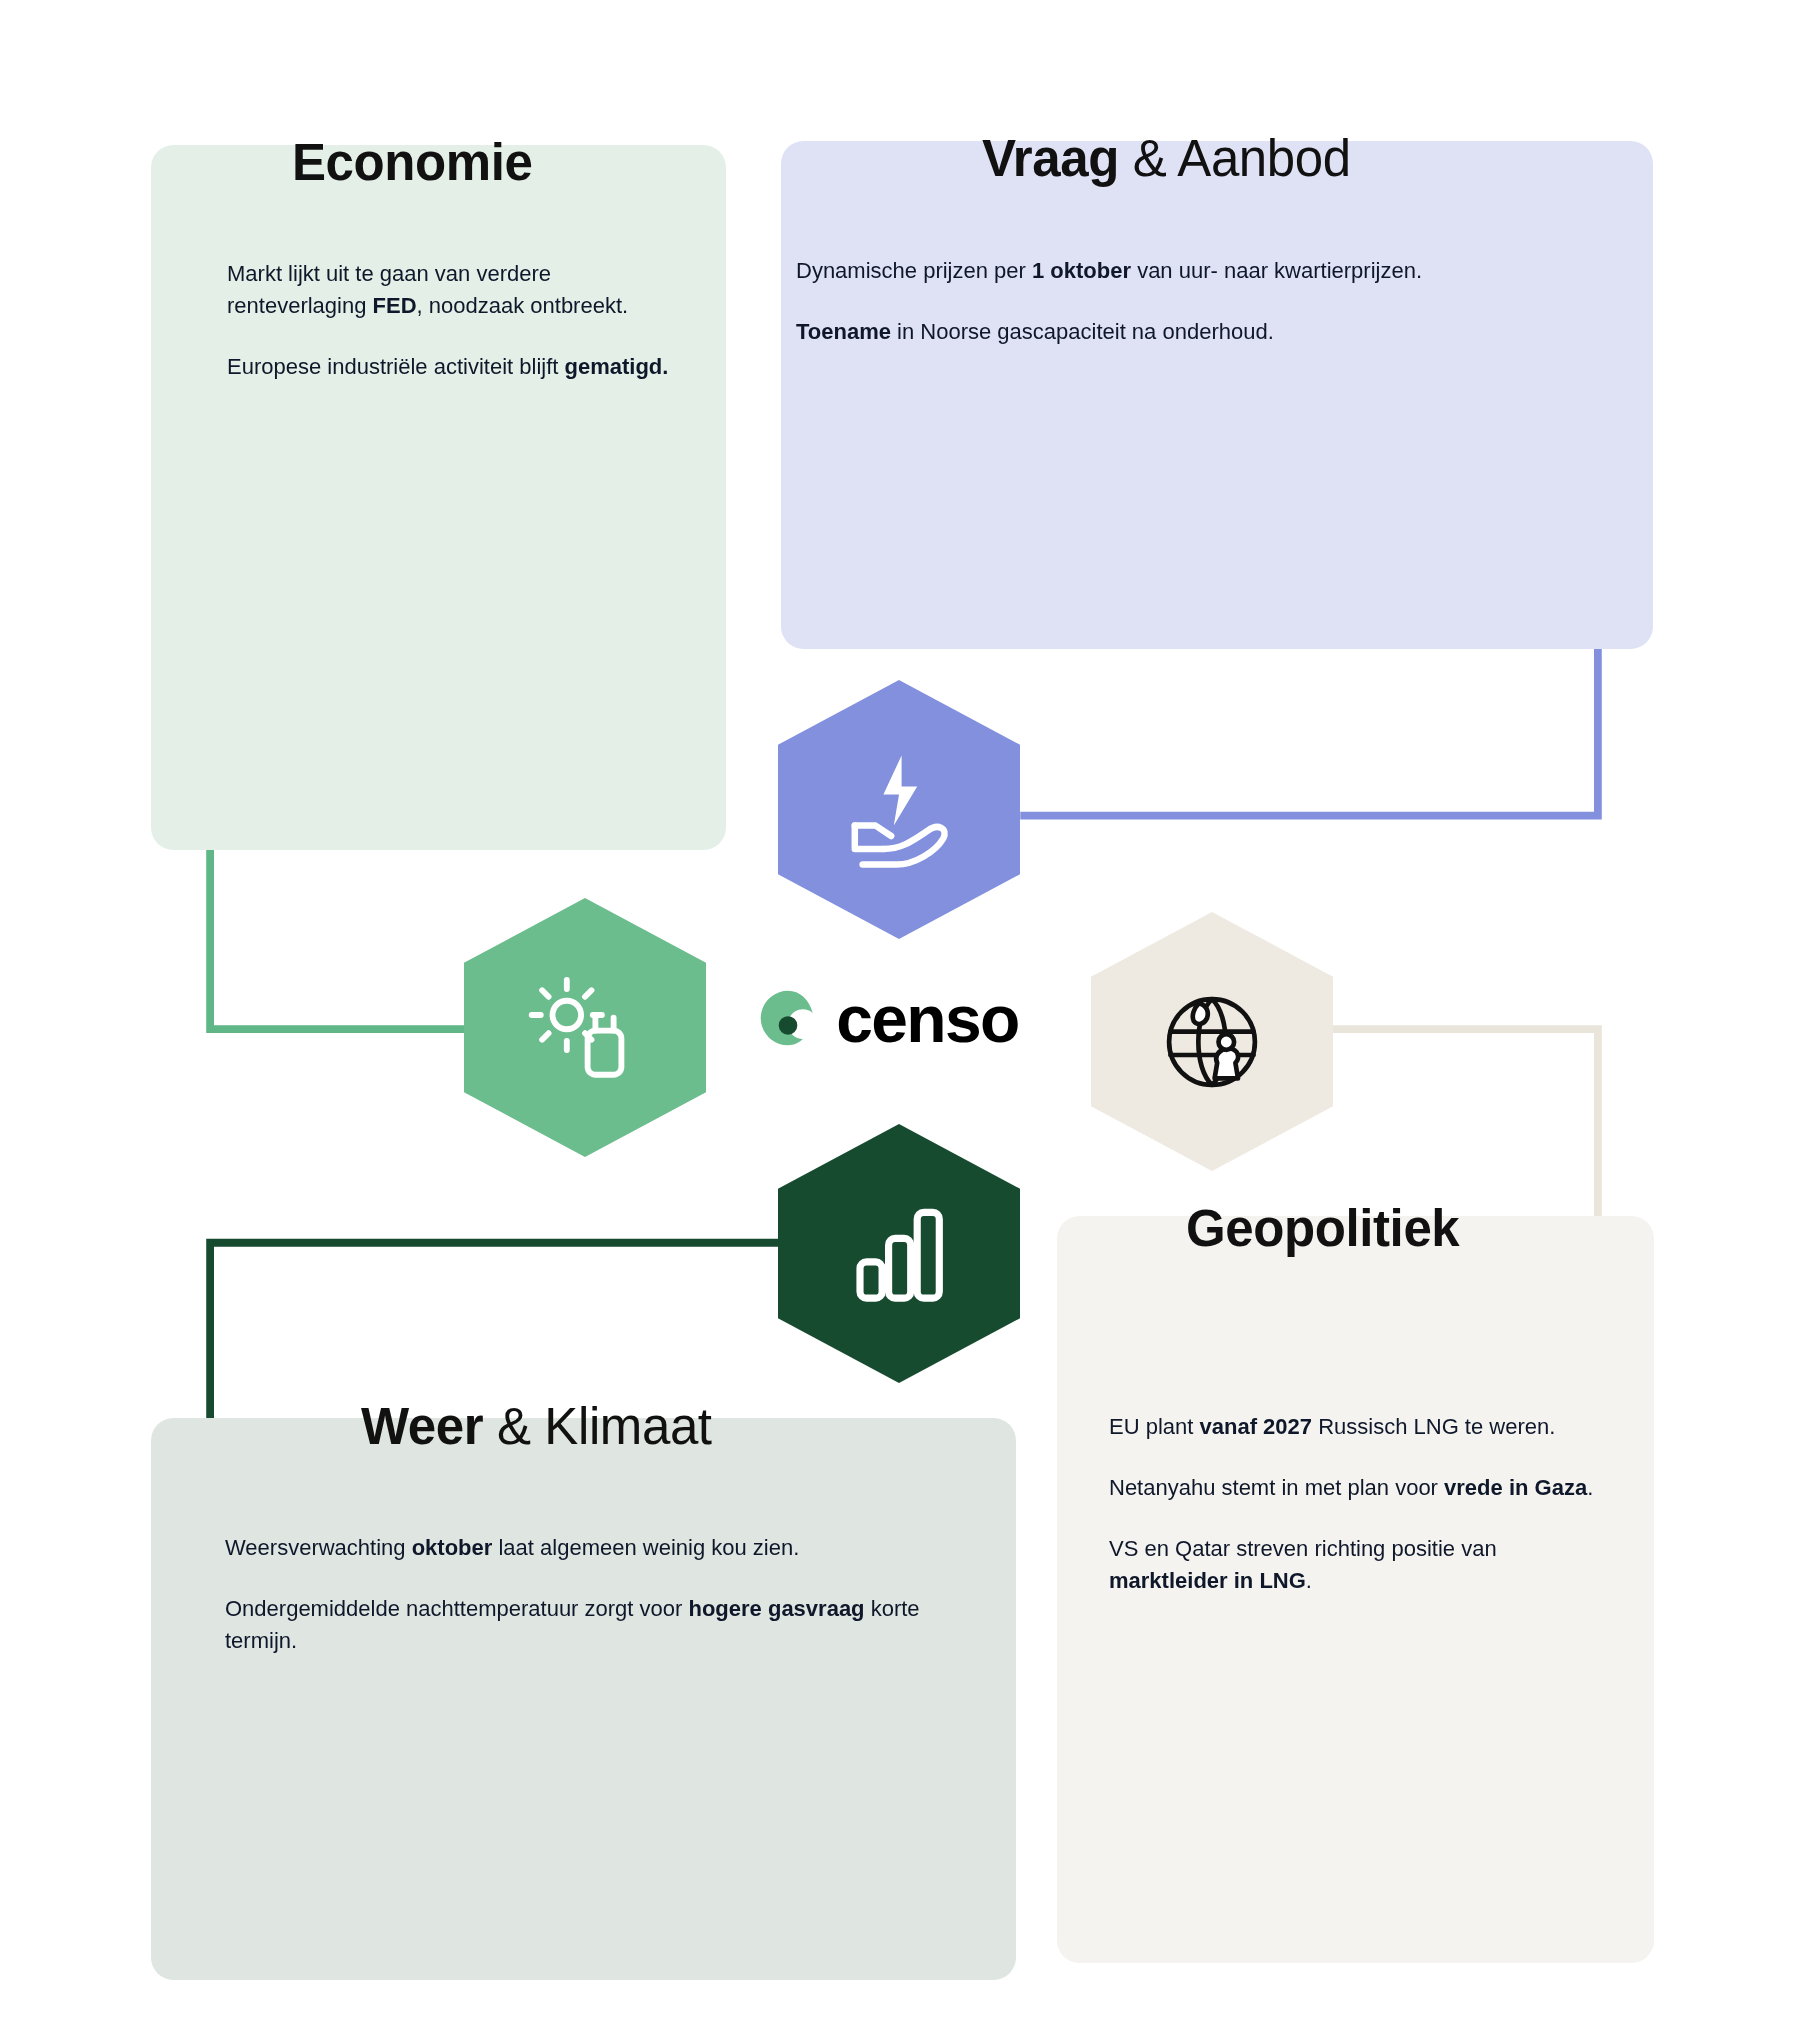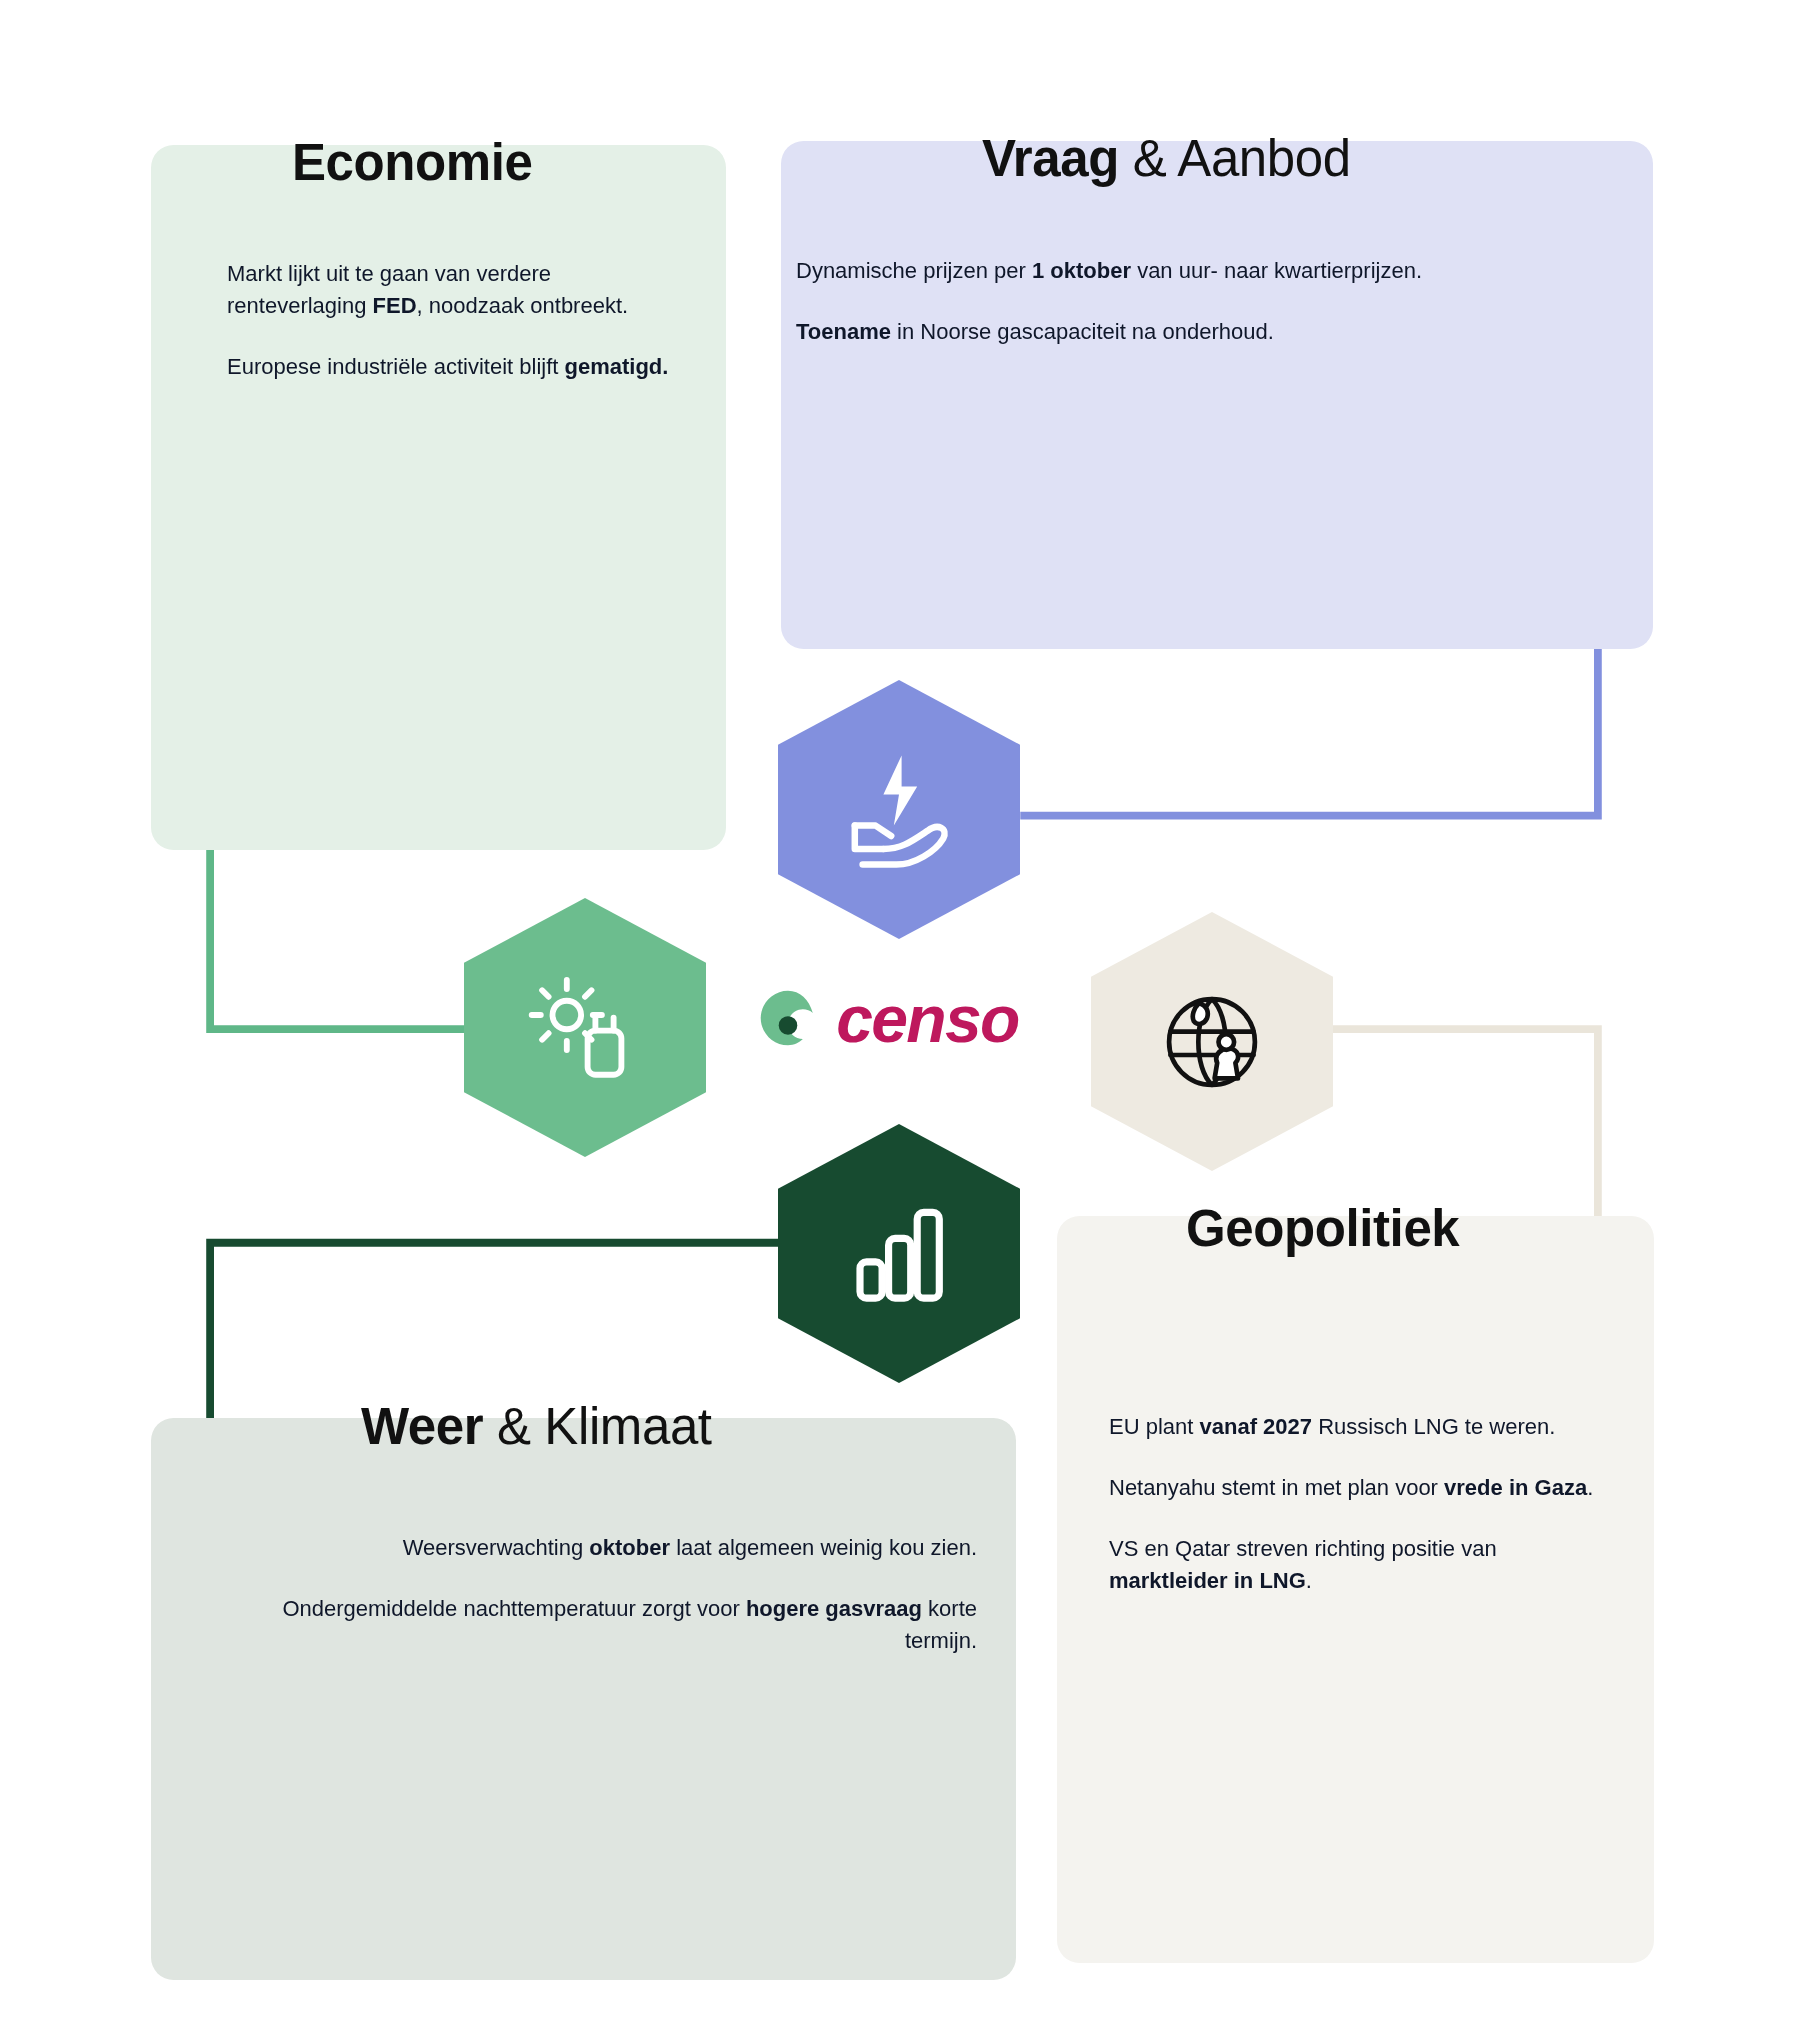--- a/index.html
+++ b/index.html
@@ -139,21 +139,20 @@
     left: 346px;
     top: 1385px;
     font-size: 51px;
     letter-spacing: -0.4px;
   }
   #body-weer {
     position: absolute;
     left: 225px;
     top: 1532px;
     width: 752px;
-    text-align: right;
   }
 
   
   .hex {
     position: absolute;
     width: 242px;
     height: 259px;
     display: flex;
     align-items: center;
     justify-content: center;
@@ -171,24 +170,23 @@
     position: absolute;
     left: 757px;
     top: 986px;
     display: flex;
     align-items: center;
     gap: 17.3px;
   }
   #censo-wordmark {
     font-size: 66px;
     font-weight: 800;
-    color: #be185d;
+    color: #000000;
     letter-spacing: -1.7px;
     line-height: 1;
-    font-style: italic;
   }
 </style>
 </head>
 <body>
 
 <div class="canvas">
 
   <svg class="connectors" viewBox="0 0 2091 2353" width="1808" height="2035">
 
     <path d="M1180 943 L1848 943 L1848 712" fill="none" stroke="#8290de" stroke-width="9"></path>

